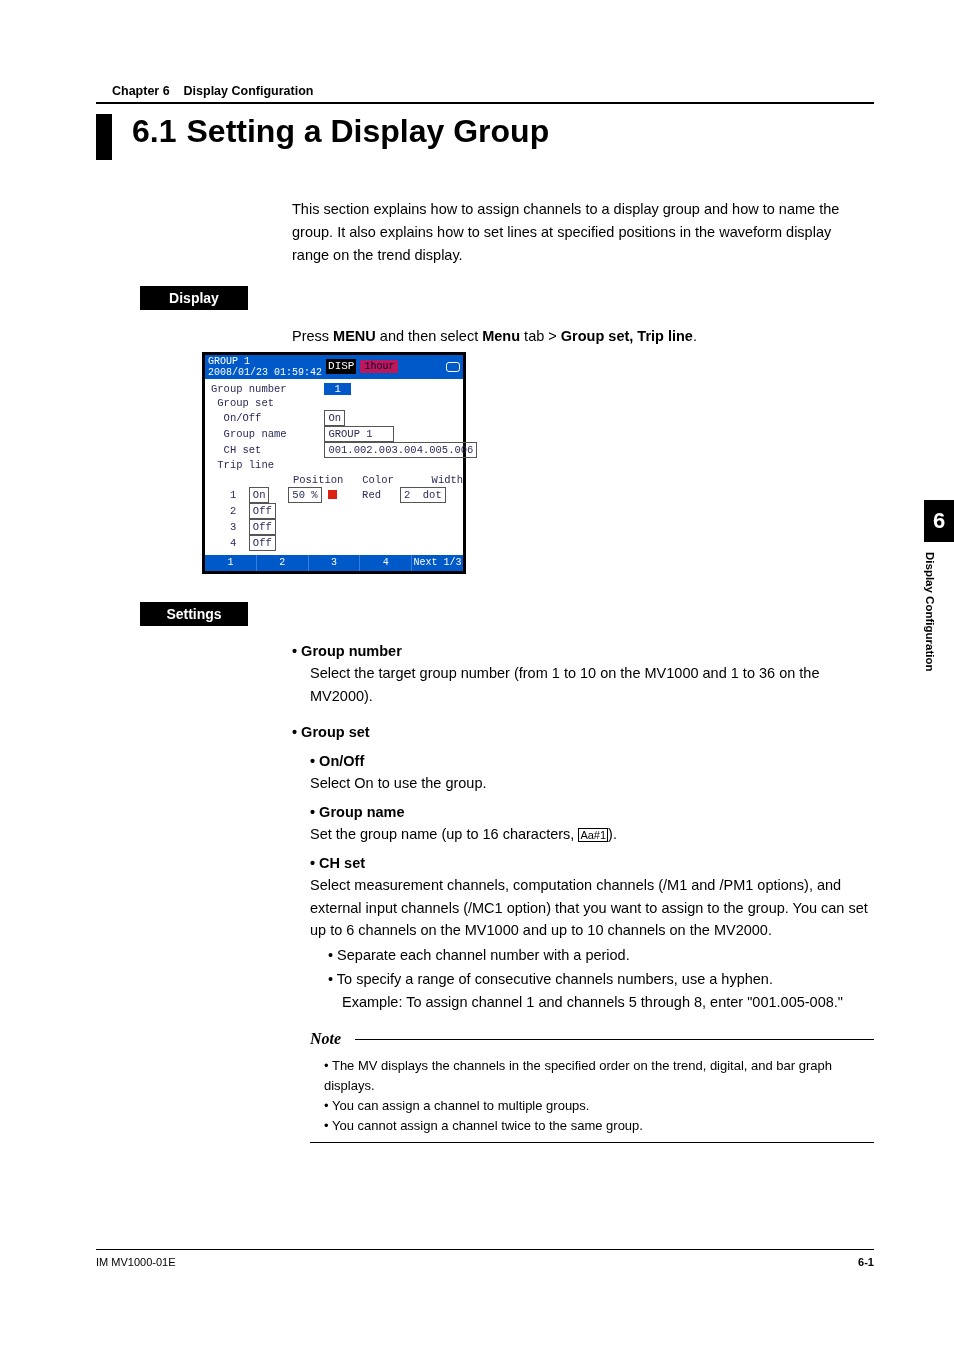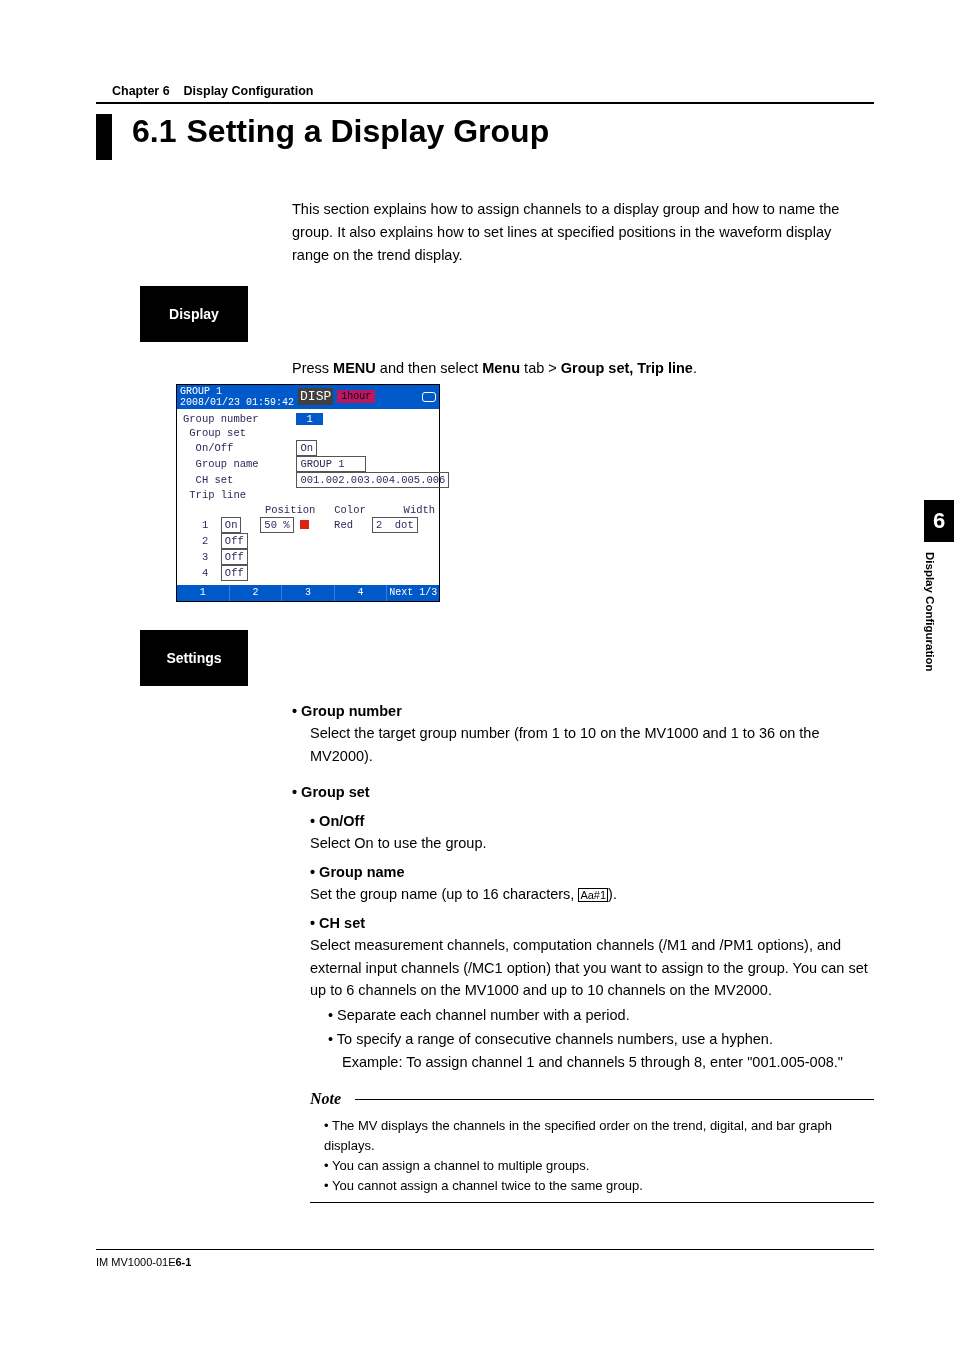--- a/index.html
+++ b/index.html
@@ -8,29 +8,29 @@
   .chapter-line { font-size: 12.5px; font-weight: bold; margin-bottom: 4px; padding-left: 16px; }
   .hr-top { border: none; border-top: 2px solid #000; margin-bottom: 10px; }
 
   .title-row { display: flex; align-items: flex-start; }
   .title-tab { width: 16px; height: 46px; background: #000; margin-right: 20px; }
   .section-number { font-size: 32px; font-weight: bold; margin-right: 10px; line-height: 1.1; }
   .section-title { font-size: 32px; font-weight: bold; line-height: 1.1; }
 
   .intro { margin: 38px 0 18px 196px; font-size: 14.5px; line-height: 1.6; max-width: 560px; }
 
-  .label-block { background: #000; color: #fff; font-weight: bold; font-size: 14px; padding: 20px 12px; display: inline-block; min-width: 108px; text-align: center; margin-left: 44px;}
+  .label-block { background: #000; color: #fff; font-weight: bold; font-size: 14px; padding: 4px 12px; display: inline-block; min-width: 108px; text-align: center; margin-left: 44px;}
 
   .instr { margin: 18px 0 8px 196px; font-size: 14.5px; }
 
   
-  .shot { margin: 6px 0 28px 80px; width: 264px; border: 1px solid #000000; font-family: "Courier New", monospace; font-size: 10.5px; line-height: 1.35; background: #fff; }
+  .shot { margin: 6px 0 28px 106px; width: 264px; border: 3px solid #000000; font-family: "Courier New", monospace; font-size: 10.5px; line-height: 1.35; background: #fff; }
   .shot-titlebar { display:flex; align-items:center; background: #0059c9; color: #fff; padding: 1px 3px; font-size: 10px; gap:4px;}
   .shot-titlebar .tleft { flex: 0 0 auto; line-height:1.1;}
-  .shot-titlebar .ticon { background:#404040; color:#fff; padding:0 2px; font-size:13px;}
+  .shot-titlebar .ticon { background:#000000; color:#fff; padding:0 2px; font-size:11px;}
   .shot-titlebar .cam  { border:1.5px solid #fff; border-radius:3px; width:14px; height:10px; margin-left:auto; position:relative;}
   .shot-body { background: #fff; color:#2a2a5a; padding: 3px 6px 4px 6px; }
   .shot-body .row { white-space: pre; }
   .shot-body .sel { background:#0059c9; color:#fff; padding:0 10px; }
   .shot-body .boxv { border:1px solid #555; padding:0 3px; display:inline-block;}
   .shot-body .swatch { display:inline-block; width:9px; height:9px; background:#d21; vertical-align:middle;}
   .shot-foot { background:#0059c9; color:#fff; font-size:10px; display:flex; }
   .shot-foot span { flex:1; text-align:center; border-right:1px solid #3a7de0; padding:1px 0;}
   .shot-foot span:last-child { border-right:none;}
 
@@ -55,21 +55,21 @@
   .note-list .li::before { content:"•  ";}
   .note-bottom-rule { border-top:1px solid #000; margin-top:6px;}
 
   
   .side-tab { position:absolute; right:0; top:500px; width:30px; }
   .side-num { background:#000; color:#fff; font-size:22px; font-weight:bold; text-align:center; padding:8px 0;}
   .side-txt { writing-mode: vertical-rl; font-size:11.5px; font-weight:bold; padding:10px 7px 0 0; text-align:left;}
 
   
   .footer-rule { position:absolute; left:96px; right:80px; bottom:100px; border-top:1px solid #000;}
-  .footer { position:absolute; left:96px; right:80px; bottom:82px; display:flex; justify-content:flex-start; font-size:11px;}
+  .footer { position:absolute; left:96px; right:80px; bottom:82px; display:flex; justify-content:space-between; font-size:11px;}
   .footer .r { font-weight:bold;}
 </style>
 </head>
 <body>
 
 <div class="page">
 
   <div class="chapter-line">
     <span>Chapter 6</span>&nbsp;&nbsp;&nbsp;
     <span>Display Configuration</span>

